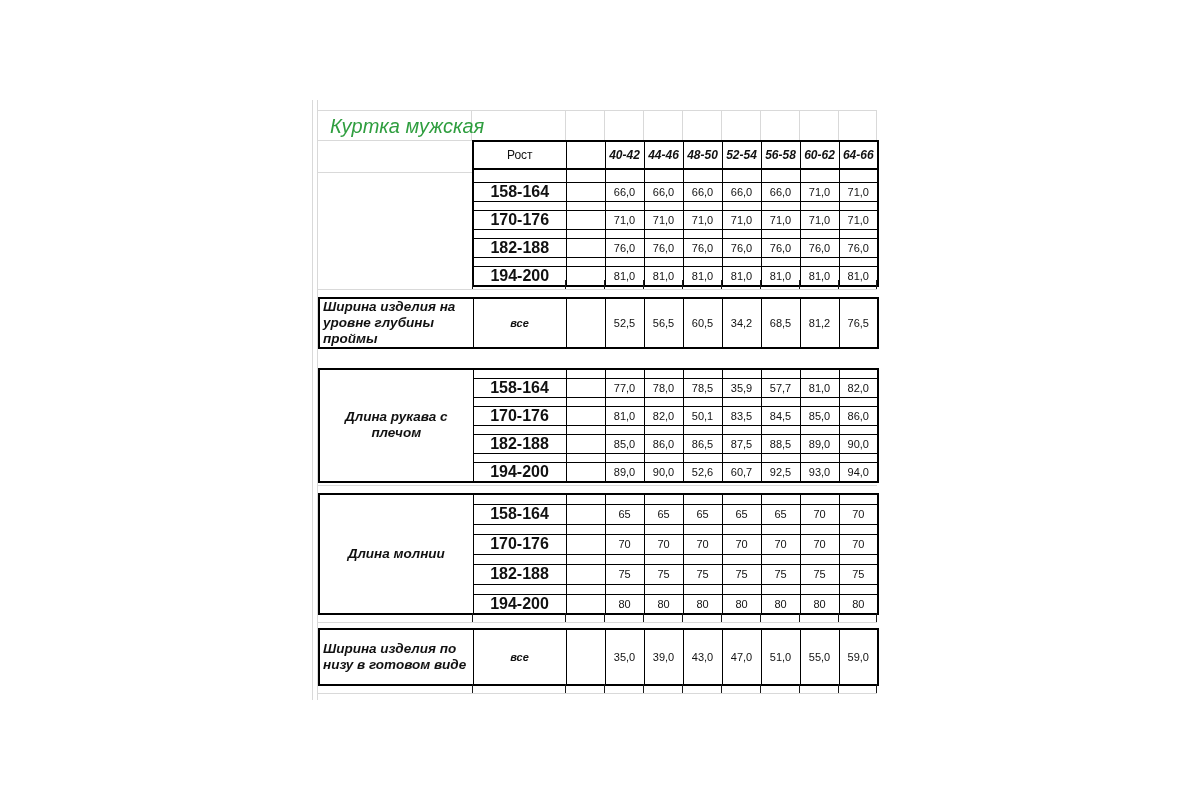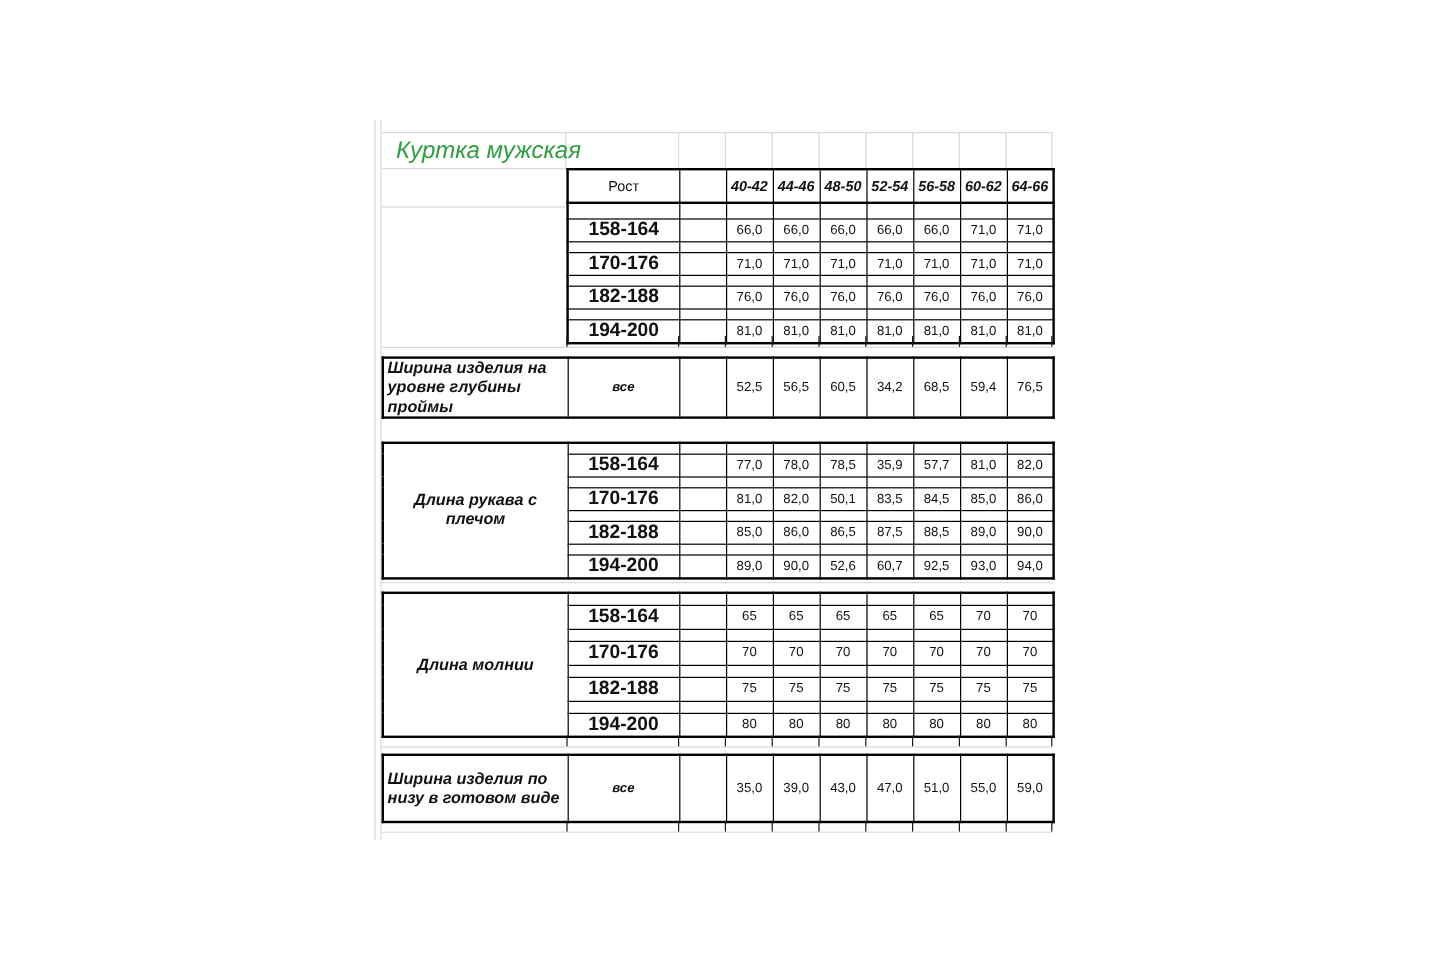--- a/index.html
+++ b/index.html
@@ -219,21 +219,21 @@
     <tbody>
         <tr class="h50">
       <td class="cat cat-left">Ширина изделия на уровне глубины проймы</td>
       <td class="vse">все</td>
       <td></td>
       <td>52,5</td>
       <td>56,5</td>
       <td>60,5</td>
       <td>34,2</td>
       <td>68,5</td>
-      <td>59,4</td>
+      <td>81,2</td>
       <td>76,5</td>
     </tr>
   </tbody>
     </table>
 
   <table class="tbl" style="left:318px;top:368px;width:559px;">
     <colgroup>
         <col style="width:154px">
         <col style="width:93px">
         <col style="width:39px">

